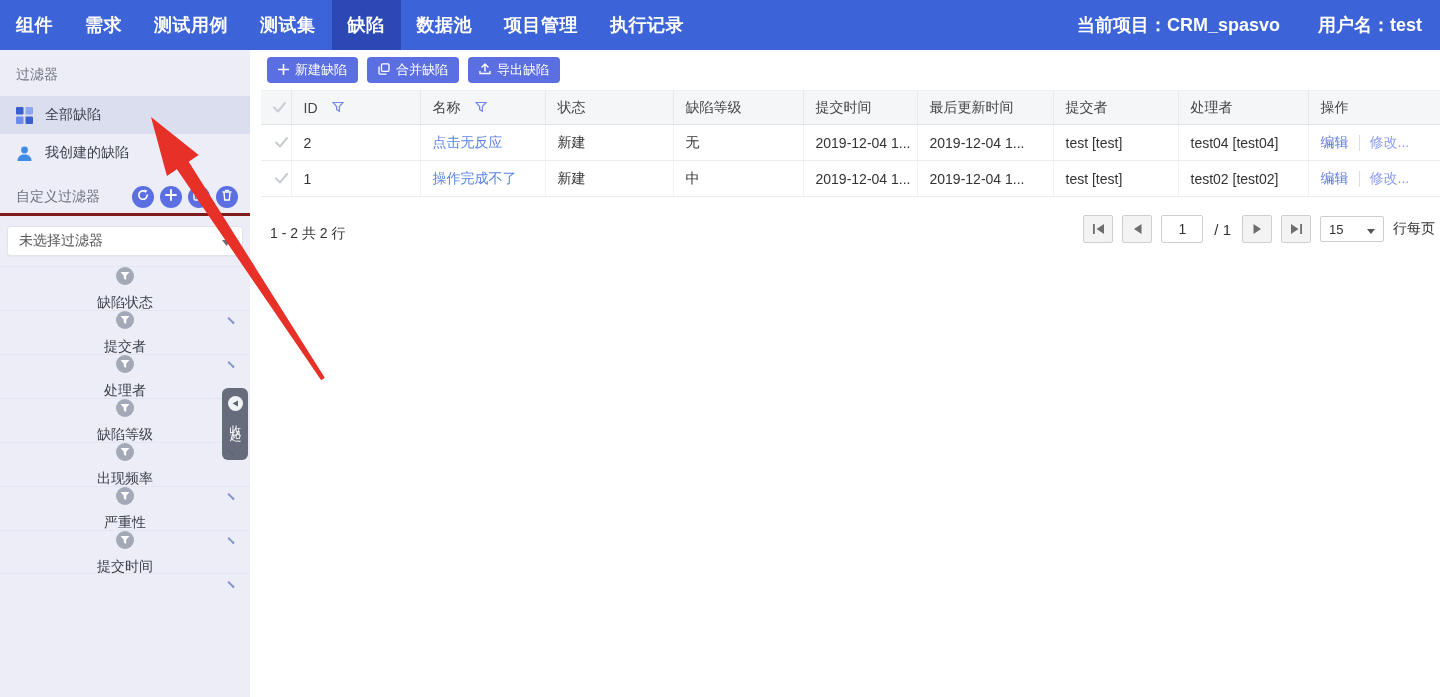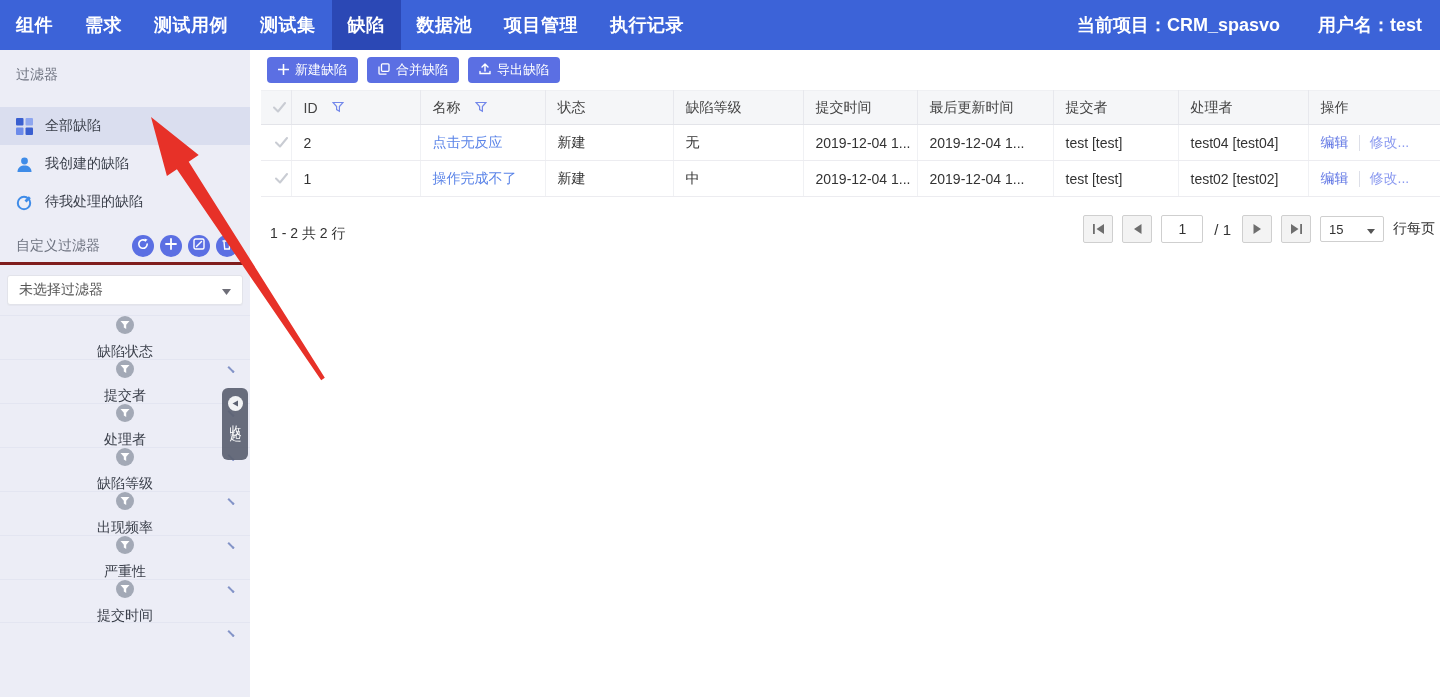--- a/index.html
+++ b/index.html
@@ -26,21 +26,21 @@
   }
 
   
   .layout { display:flex; height:647px; }
 
   
   .sidebar {
     width:250px; background:#ecedf6; flex:none; position:relative;
     font-size:14px; color:#3a3f4a;
   }
-  .filter-title { padding:16px 16px 23px; color:#6f7481; }
+  .filter-title { padding:16px 16px 12px; color:#6f7481; }
   .quick-item {
     height:38px; display:flex; align-items:center; gap:12px;
     padding-left:16px; cursor:pointer;
   }
   .quick-item.selected { background:#dadeef; }
   .quick-item .qicon { width:17px; height:17px; flex:none; display:flex; }
 
   .custom-header {
     margin-top:8px; height:36px; display:flex; align-items:center;
     padding:0 12px 0 16px; border-bottom:3px solid #7f1d1d;
@@ -186,29 +186,20 @@
     <div class="quick-item">
       <span class="qicon">
         <svg width="17" height="17" viewBox="0 0 17 17">
             <circle cx="8.5" cy="5" r="3.4" fill="#3f8ce8"></circle>
             <path d="M1.5 16 C1.5 11.5 5 9.6 8.5 9.6 C12 9.6 15.5 11.5 15.5 16 Z" fill="#3f8ce8"></path>
           </svg>
       </span>
       <span>我创建的缺陷</span>
     </div>
 
-    <div class="quick-item">
-      <span class="qicon">
-        <svg width="17" height="17" viewBox="0 0 17 17">
-            <circle cx="8" cy="9" r="6.2" fill="none" stroke="#3f8ce8" stroke-width="2"></circle>
-            <path d="M10.5 8.5 L14.8 4.2 L12.8 2.2 L8.5 6.5 Z" fill="#3f8ce8"></path>
-          </svg>
-      </span>
-      <span>待我处理的缺陷</span>
-    </div>
 
     <div class="custom-header">
       <span class="chead-label">自定义过滤器</span>
       <button class="round-btn">
         <span><svg width="12" height="12" viewBox="0 0 12 12">
               <path d="M10.2 6 A4.2 4.2 0 1 1 8.4 2.6" fill="none" stroke="#fff" stroke-width="1.6" stroke-linecap="round"></path>
               <polygon points="7.6,0.4 10.6,1.8 8,3.8" fill="#fff"></polygon>
             </svg></span>
       </button>
       <button class="round-btn">

